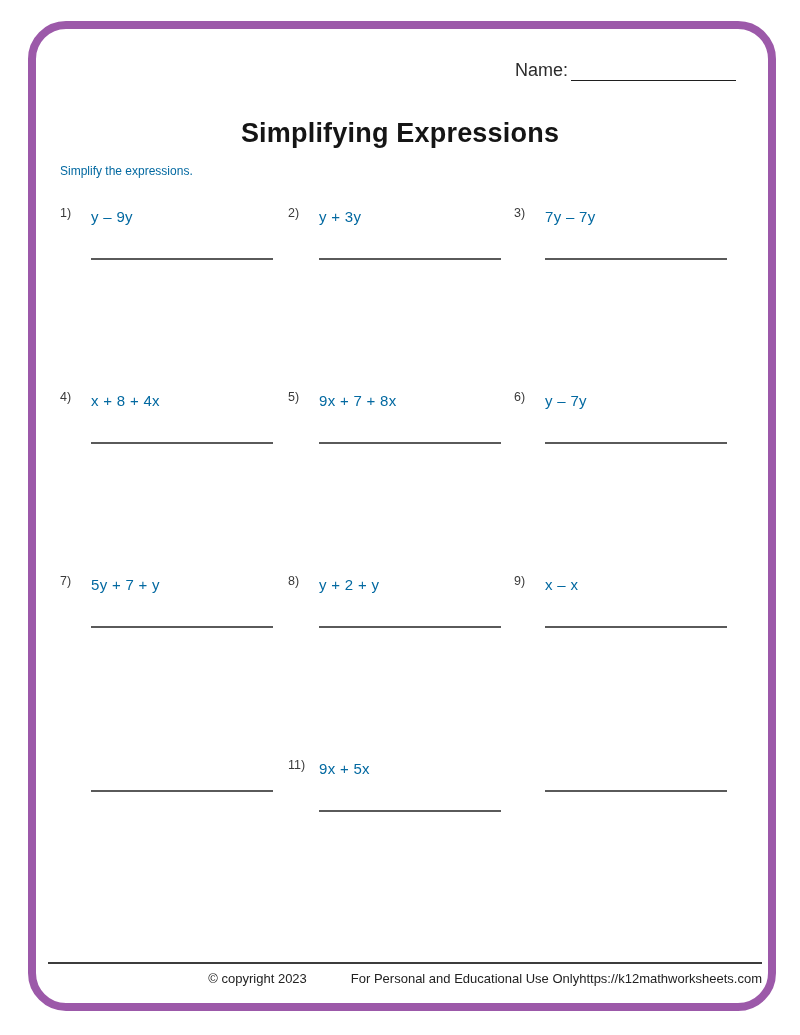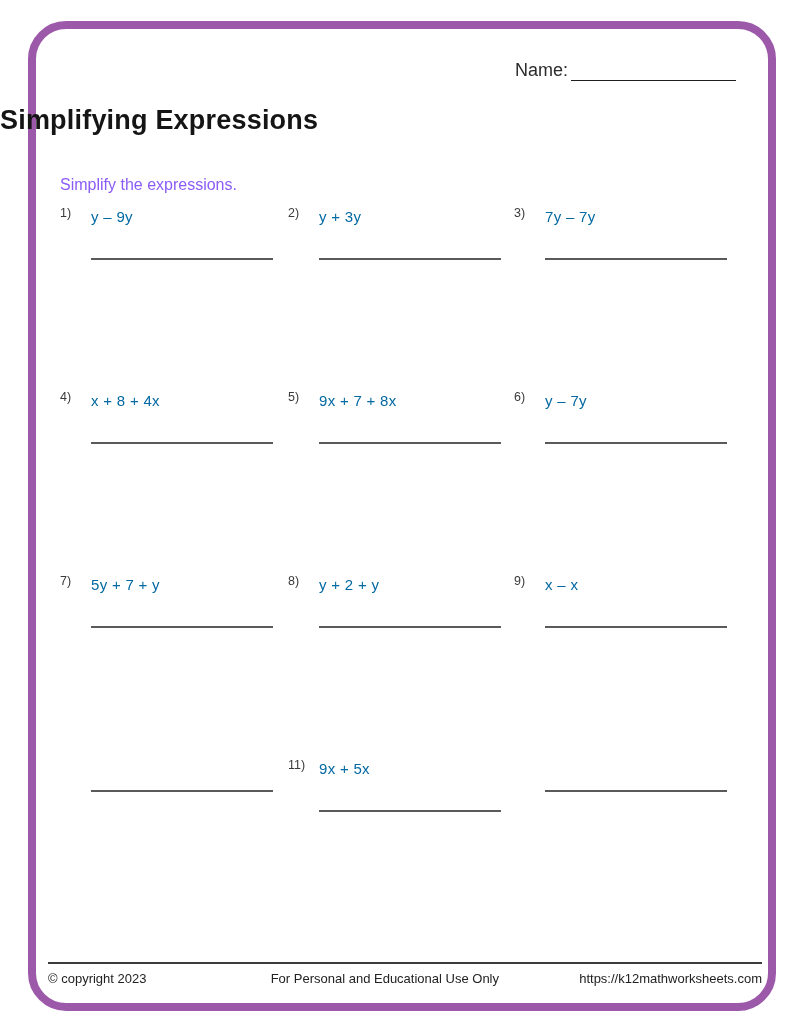--- a/index.html
+++ b/index.html
@@ -28,32 +28,33 @@
     color: #2b2b2b;
   }
   .name-line {
     width: 165px;
     height: 17px;
     margin-left: 3px;
     border-bottom: 1.6px solid #1f1f1f;
   }
   .page-title {
     position: absolute;
-    left: 0; top: 105px;
+    left: 0; top: 118px;
     width: 800px;
+    text-align: center;
     font-size: 27px;
     font-weight: 700;
     color: #151515;
     letter-spacing: 0.2px;
   }
   .instructions {
     position: absolute;
-    left: 60px; top: 176px;
-    font-size: 16px;
-    color: #8b5cf6;
+    left: 60px; top: 164px;
+    font-size: 12px;
+    color: #0369a1;
   }
   .problems-grid {
     position: absolute;
     left: 60px; top: 207px;
     width: 670px;
     display: grid;
     grid-template-columns: 228px 226px 216px;
     grid-auto-rows: 184px;
   }
   .problem { }
@@ -86,21 +87,21 @@
     position: absolute;
     left: 48px; top: 962px;
     width: 714px;
     border-top: 2px solid #3c3c3c;
   }
   .footer-row {
     position: absolute;
     left: 48px; top: 971px;
     width: 714px;
     display: flex;
-    justify-content: space-between;
+    justify-content: flex-end;
     align-items: baseline;
     font-size: 13px;
     color: #222222;
   }
   .footer-center { text-align: center; margin-left: 44px; }
   .footer-right { text-align: right; }
 </style>
 </head>
 <body>
 

